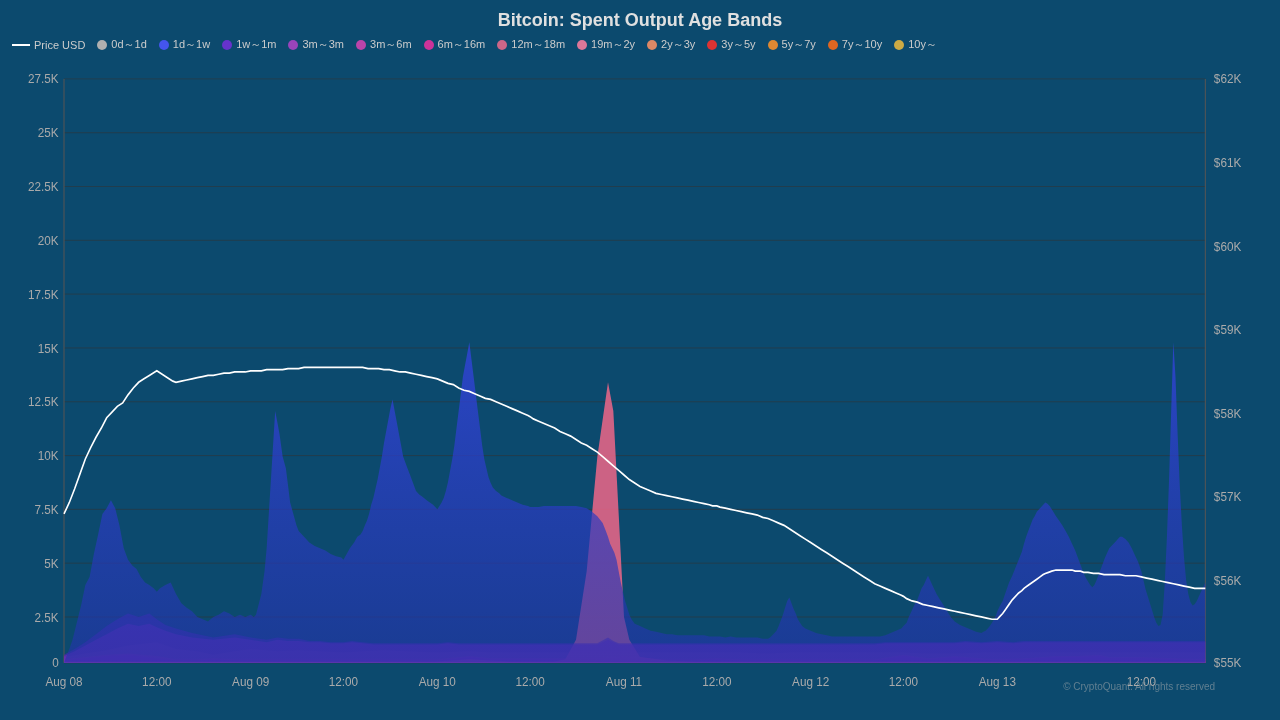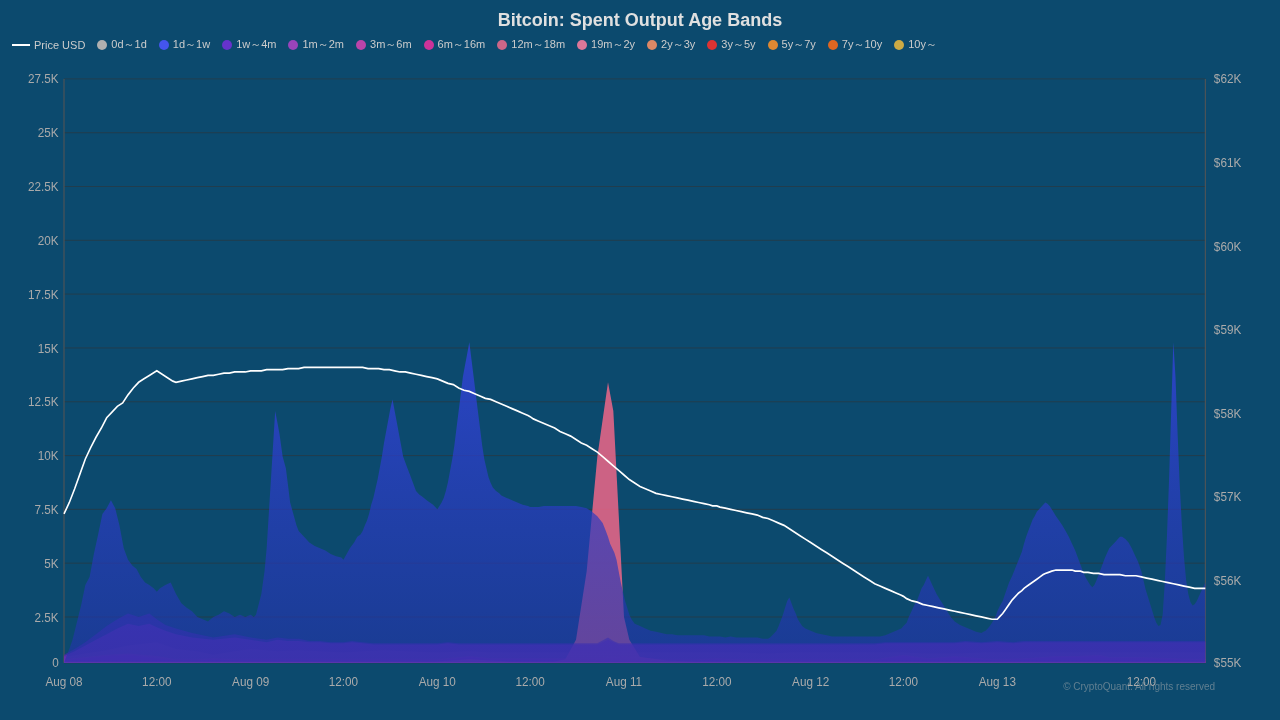--- a/index.html
+++ b/index.html
@@ -100,25 +100,25 @@
       <div class="legend-item">
         <span class="legend-dot" style="background: rgb(176, 176, 176);"></span>
         <span>0d～1d</span>
       </div>
       <div class="legend-item">
         <span class="legend-dot" style="background: rgb(68, 85, 238);"></span>
         <span>1d～1w</span>
       </div>
       <div class="legend-item">
         <span class="legend-dot" style="background: rgb(102, 51, 204);"></span>
-        <span>1w～4m</span>
+        <span>1w～1m</span>
       </div>
       <div class="legend-item">
         <span class="legend-dot" style="background: rgb(153, 68, 187);"></span>
-        <span>1m～2m</span>
+        <span>3m～3m</span>
       </div>
       <div class="legend-item">
         <span class="legend-dot" style="background: rgb(187, 68, 170);"></span>
         <span>3m～6m</span>
       </div>
       <div class="legend-item">
         <span class="legend-dot" style="background: rgb(204, 51, 153);"></span>
         <span>6m～16m</span>
       </div>
       <div class="legend-item">

